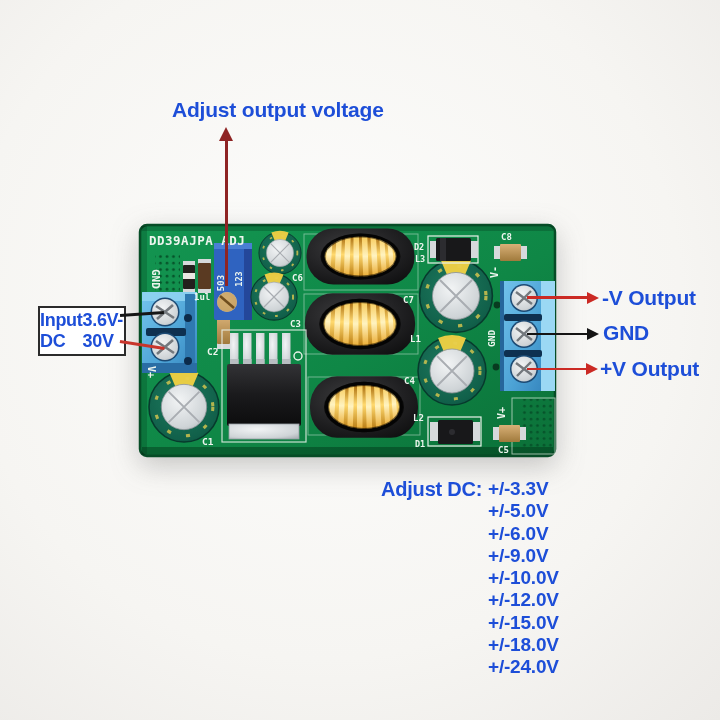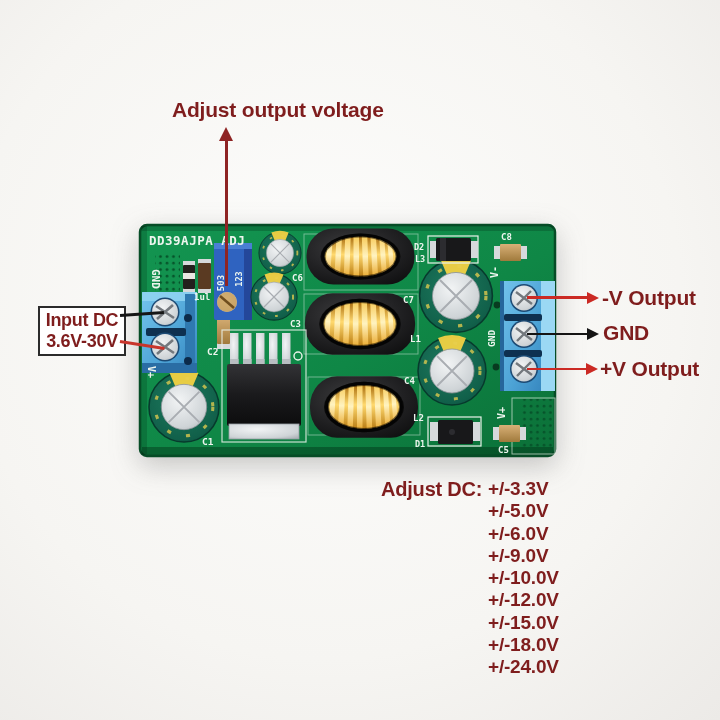--- a/index.html
+++ b/index.html
@@ -3,27 +3,27 @@
 <meta charset="utf-8">
 <style>
   html,body{margin:0;padding:0;}
   body{
     width:720px;height:720px;overflow:hidden;
     font-family:"Liberation Sans", sans-serif;
     background:radial-gradient(circle at 45% 42%, #fdfdfc 0%, #f6f5f2 62%, #eceae7 100%);
     position:relative;
   }
   .stage{position:absolute;left:0;top:0;width:720px;height:720px;}
-  .blue{color:#7f1d1d;}
+  .blue{color:#1d4ed8;}
   .lbl{position:absolute;white-space:nowrap;font-weight:600;letter-spacing:-0.2px;}
   .adjust{left:172px;top:98px;font-size:21px;}
   .inputbox{
     position:absolute;left:38px;top:306px;width:84px;height:46px;
     border:2px solid #2b2b2b;background:rgba(255,255,255,0.93);
-    display:flex;flex-direction:column;justify-content:center;align-items:center;
+    display:flex;flex-direction:row;justify-content:center;align-items:center;
     font-size:18px;font-weight:600;line-height:21px;letter-spacing:-0.3px;
   }
   .line{position:absolute;transform-origin:left center;}
   .v-arrow-line{left:225px;top:140px;width:3px;height:146px;background:#8e2424;}
   .v-arrow-head{
     position:absolute;left:219px;top:127px;width:0;height:0;
     border-left:7px solid transparent;border-right:7px solid transparent;
     border-bottom:14px solid #8e2424;
   }
   .conn-black{left:120px;top:314px;width:44px;height:2.5px;background:#161616;transform:rotate(-4deg);}

